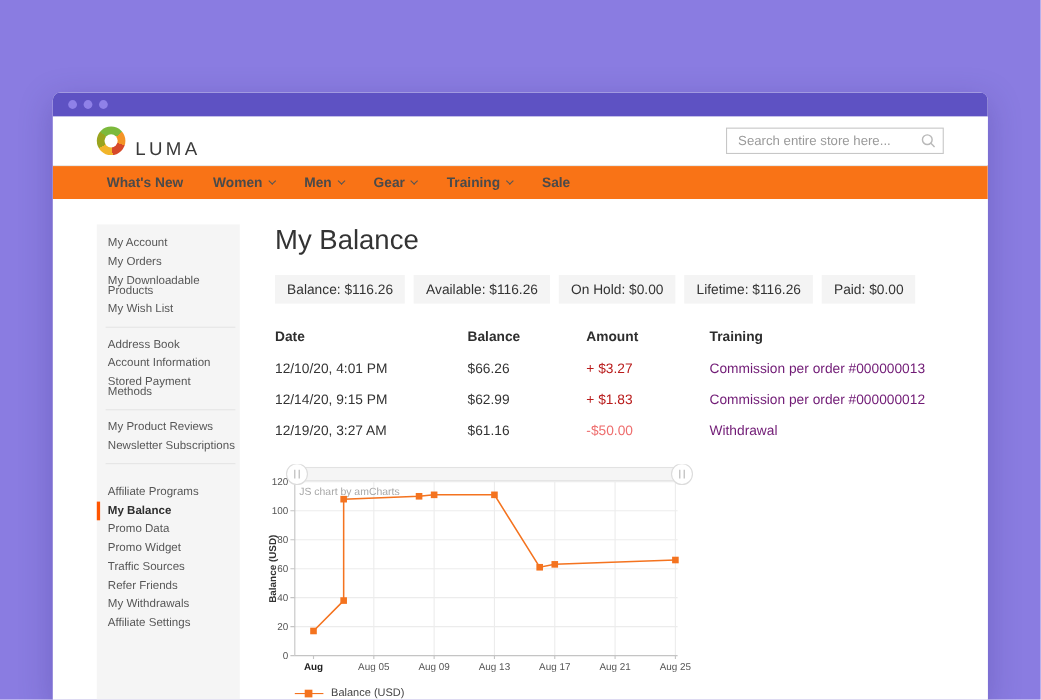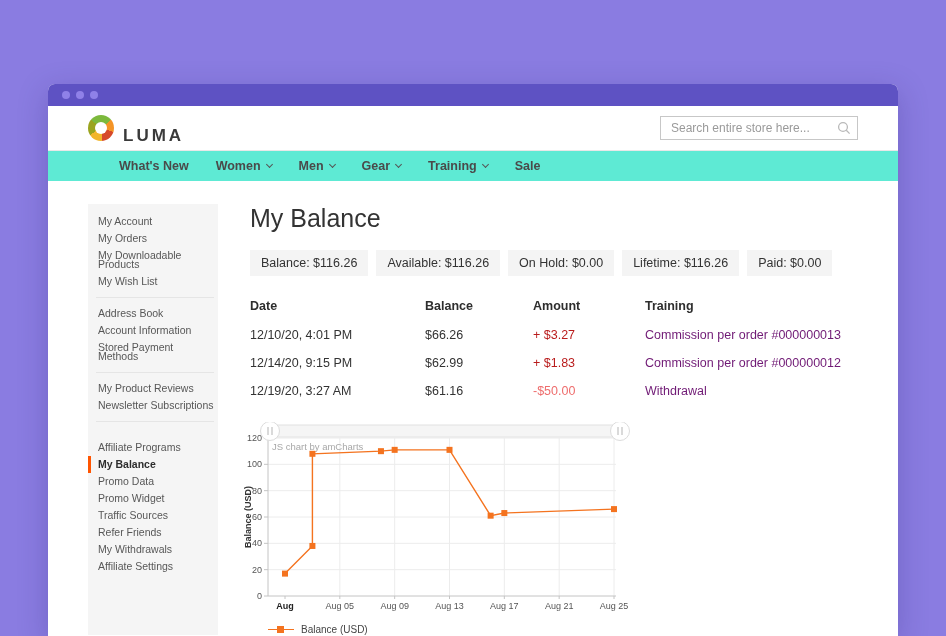--- a/index.html
+++ b/index.html
@@ -14,31 +14,31 @@
   .titlebar { height:22px; background:#5e52c3; display:flex; align-items:center; padding-left:14px; }
   .titlebar .dot { width:8px; height:8px; border-radius:50%; background:#8f81e8; margin-right:6px; }
 
   .site-header { height:44px; display:flex; align-items:center; padding:0 40px; background:#fff; }
   .logo { display:flex; align-items:center; cursor:pointer; }
   .logo-ring {
     width:26px; height:26px; border-radius:50%; position:relative;
     background:conic-gradient(from -50deg, #7cb93c 0 28%, #f49426 28% 44%, #d6492a 44% 62%, #f1b52a 62% 80%, #9aa41e 80% 100%);
   }
   .logo-ring::after { content:""; position:absolute; left:7px; top:7px; width:12px; height:12px; border-radius:50%; background:#fff; }
-  .logo-text { margin-left:9px; font-size:17px; letter-spacing:3px; color:#3a3a3a; font-weight:700;margin-top:16px; }
+  .logo-text { margin-left:9px; font-size:17px; letter-spacing:3px; color:#3a3a3a; font-weight:400;margin-top:16px; }
 
   .search-box { margin-left:auto; position:relative; width:198px; }
   .search-box input {
     width:100%; height:24px; border:1px solid #c7c7c7; background:#fff;
     font-family:inherit; font-size:12px; color:#555; padding:0 26px 0 10px; outline:none;
   }
   .search-box input::placeholder { color:#9a9a9a; }
   .search-icon { position:absolute; right:7px; top:5px; }
 
-  .nav-bar { height:31px; background:#5eead4; display:flex; align-items:center; gap:27px; padding:0 71px; border-top:1px solid #e8e8e8; }
+  .nav-bar { height:31px; background:#f97316; display:flex; align-items:center; gap:27px; padding:0 49px; border-top:1px solid #e8e8e8; }
   .nav-item { font-size:12.5px; font-weight:700; color:#4a4a4a; display:flex; align-items:center; cursor:pointer; }
   .nav-item .chev { display:none; width:5px; height:5px; border-right:1.5px solid #555; border-bottom:1.5px solid #555; transform:rotate(45deg); margin-left:6px; margin-top:-3px; }
   .nav-item[data-dropdown="true"] .chev { display:inline-block; }
 
   .page { display:flex; padding:23px 0 0 40px; background:#fff; }
 
   .sidebar { width:130px; background:#f5f5f5; padding:9px 0 14px 0; flex-shrink:0; }
   .side-item { font-size:10.5px; color:#575757; padding:4px 4px 4px 10px; line-height:9px; cursor:pointer; }
   .side-item[data-active="true"] { font-weight:700; color:#2e2e2e; border-left:3px solid #ff5501; padding-left:7px; }
   .side-divider { border-top:1px solid #e5e5e5; margin:7px 4px 7px 8px; }

